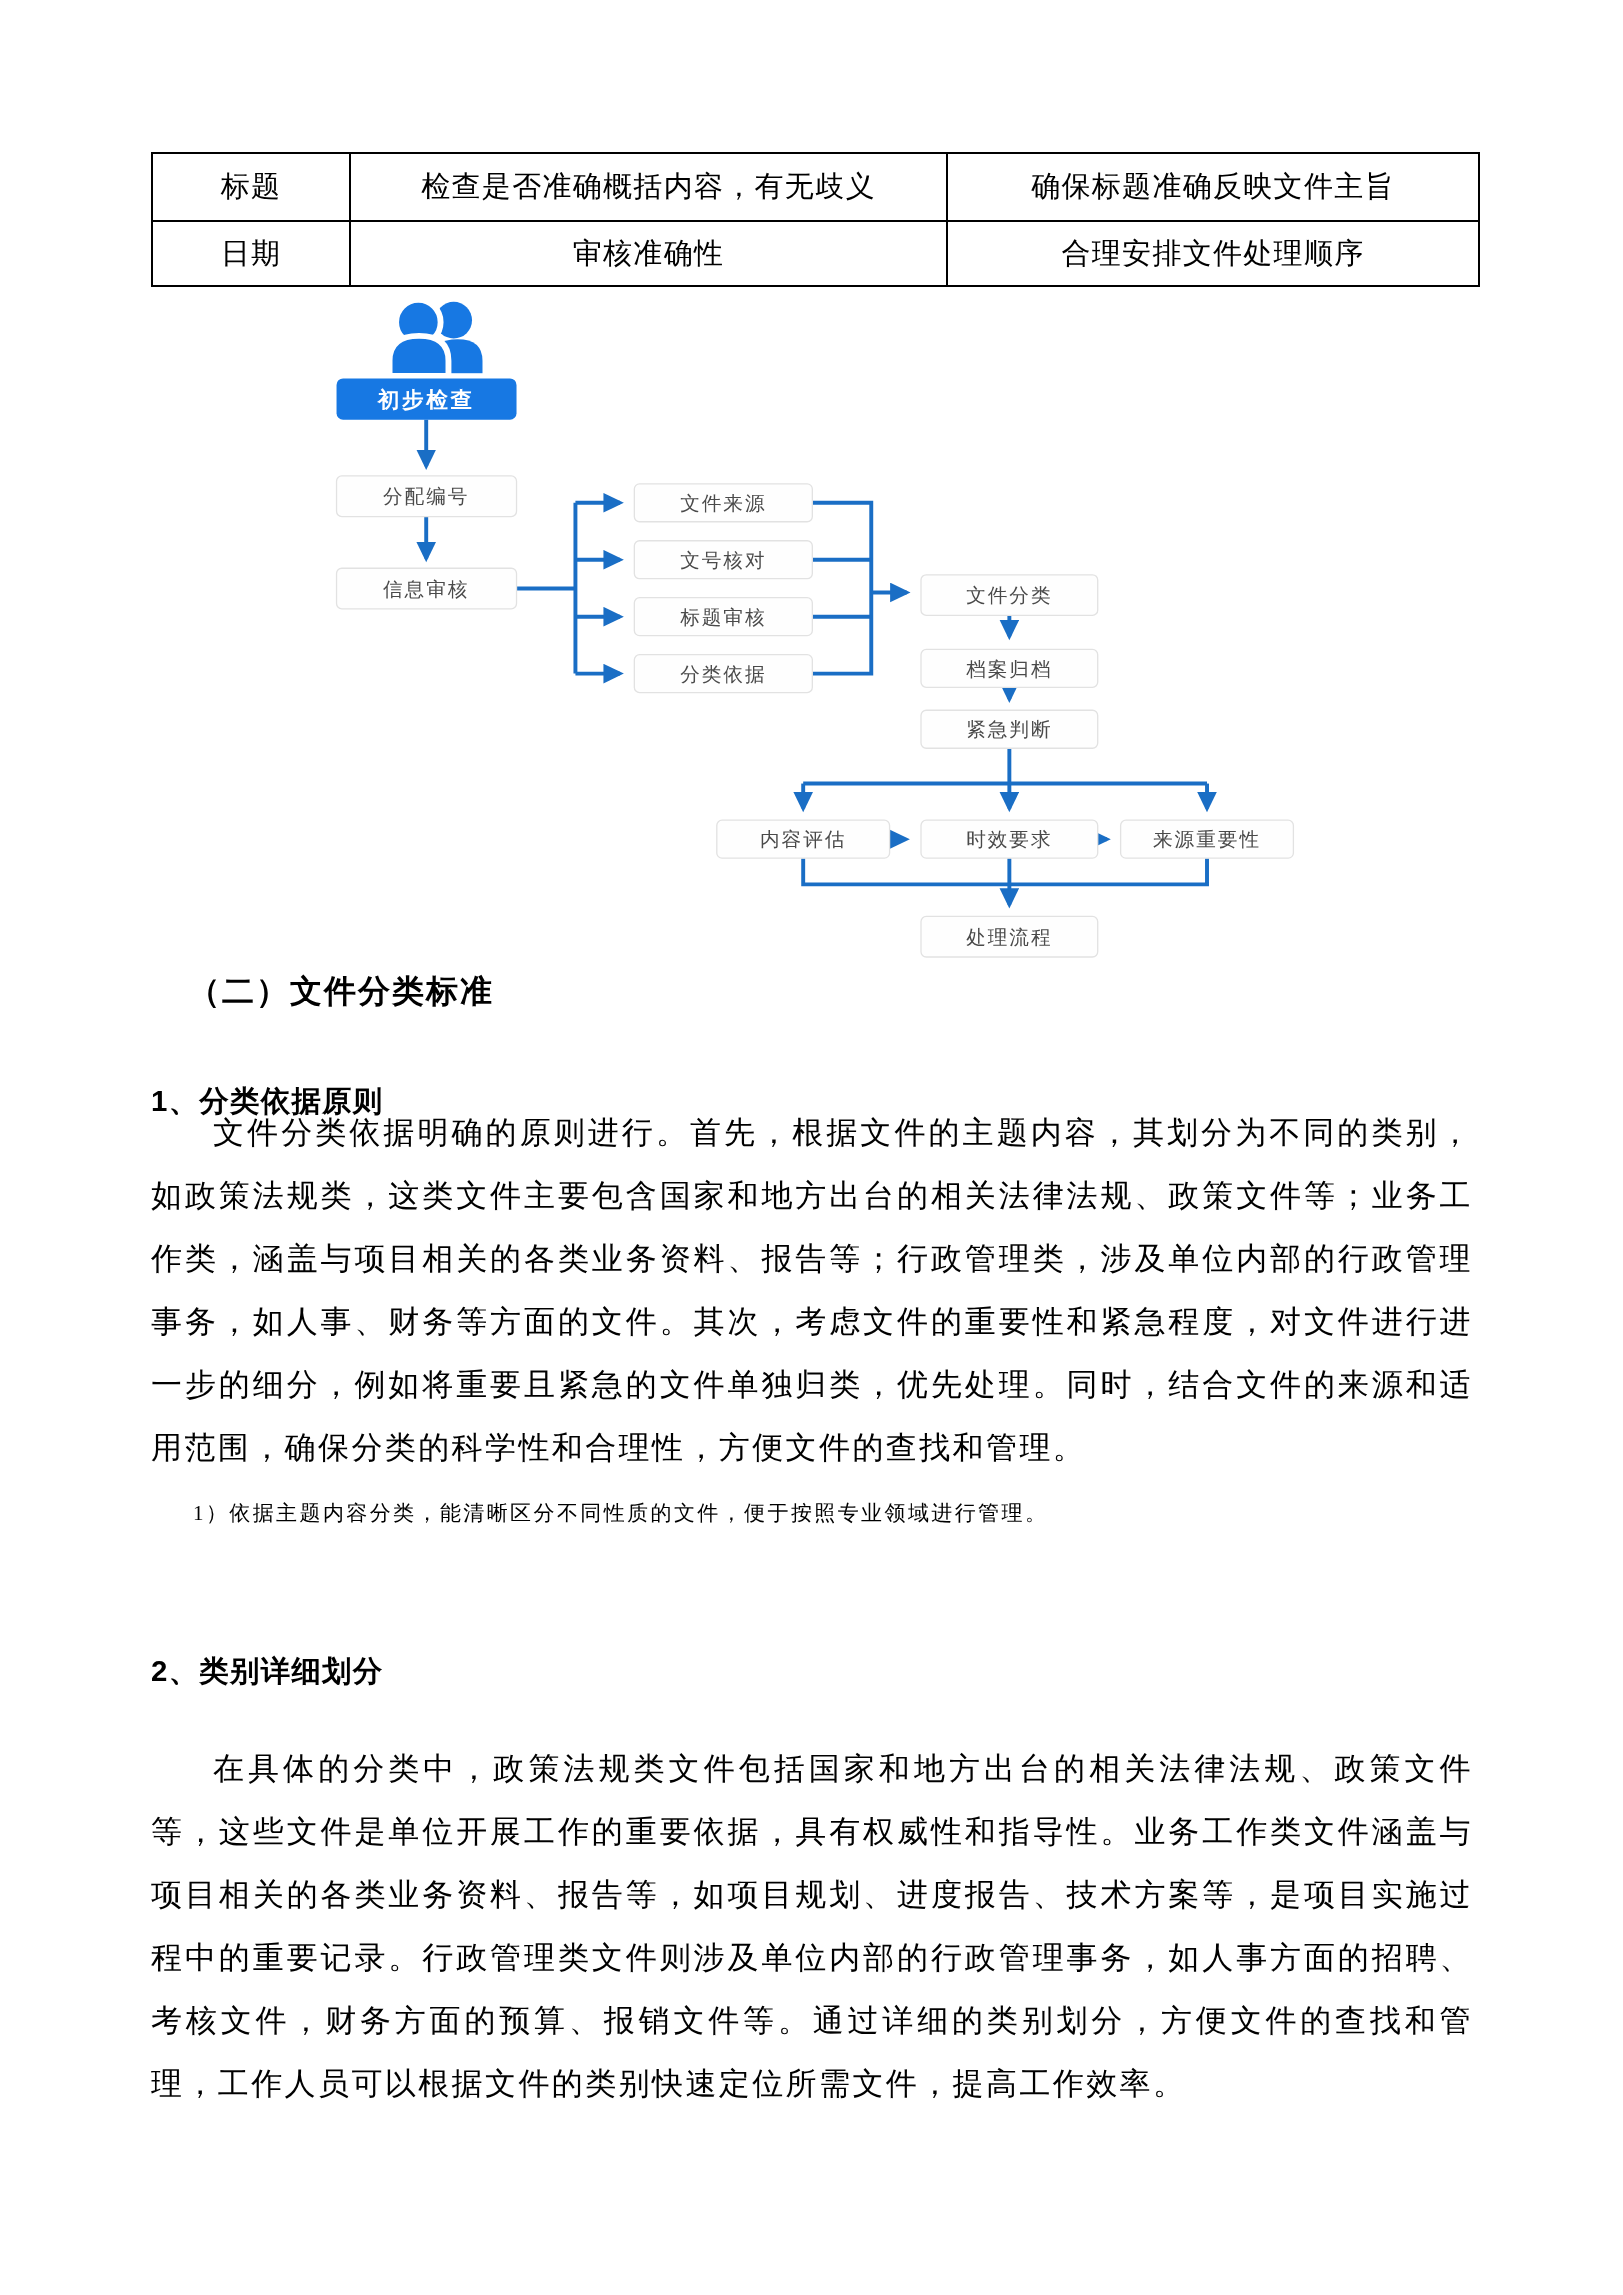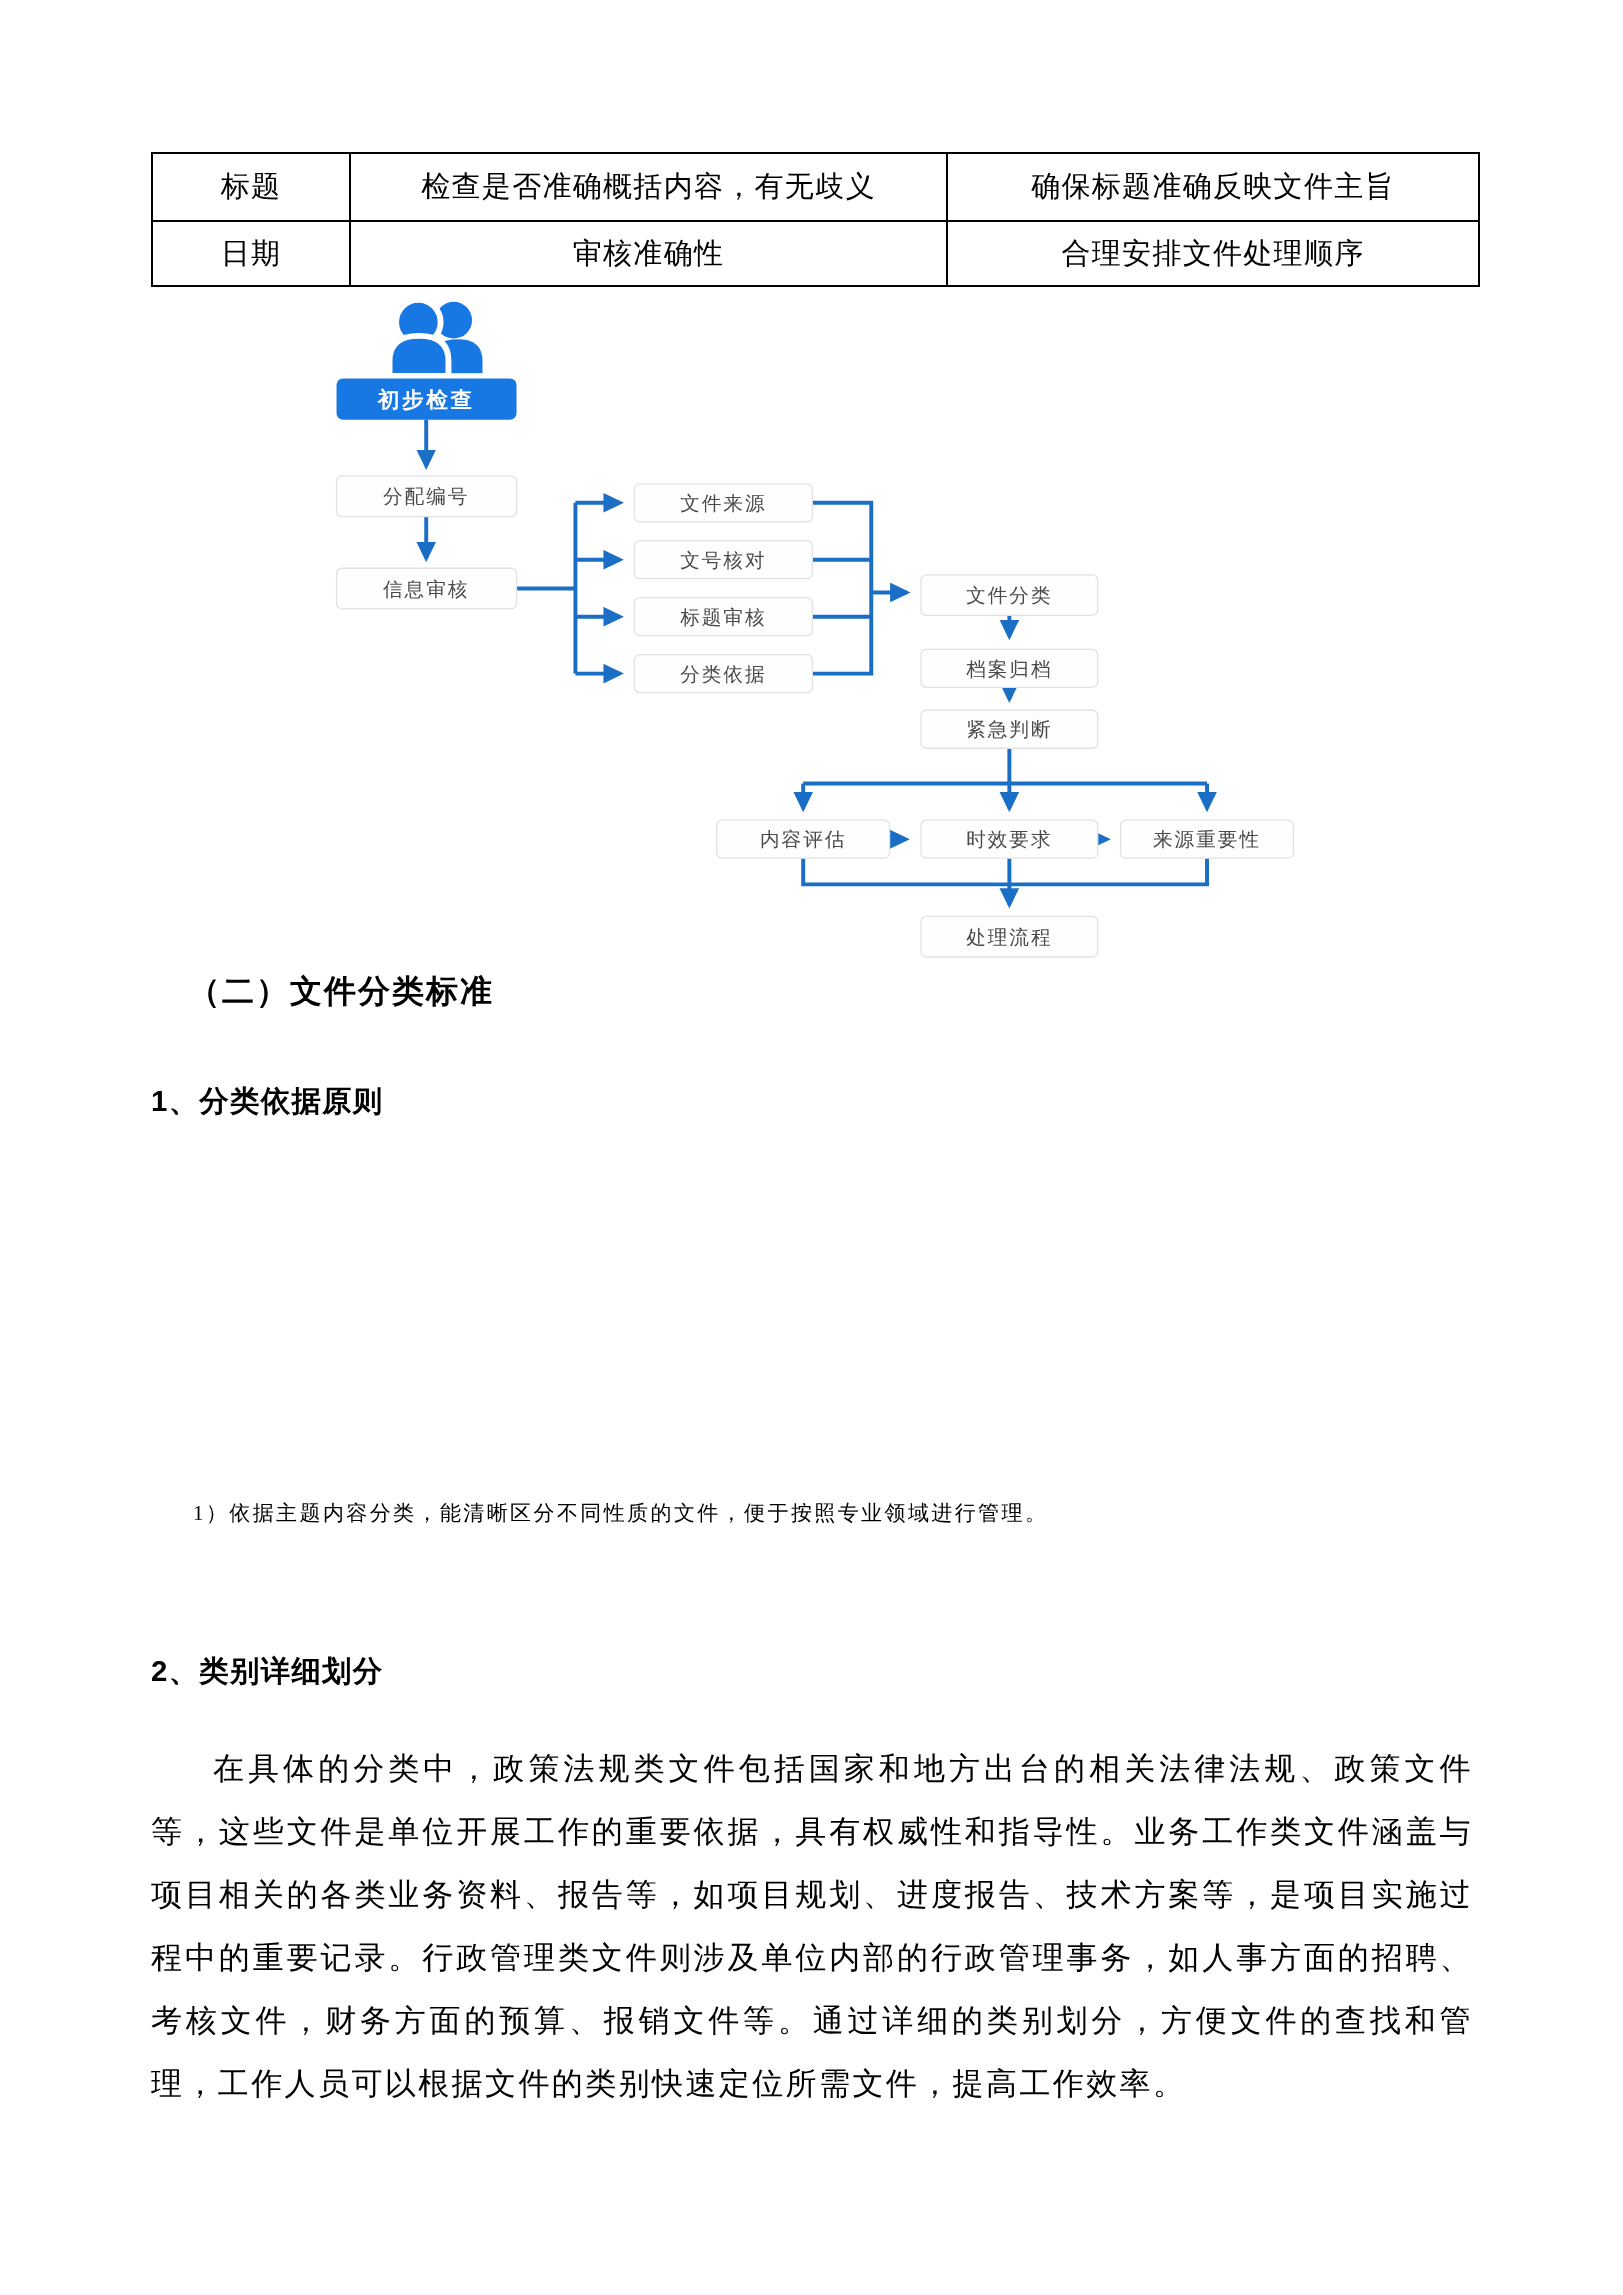--- a/index.html
+++ b/index.html
@@ -187,20 +187,21 @@
     <g>
       <rect class="node-box" x="1408" y="1400" width="270" height="62" rx="8"></rect>
       <text class="node-label" x="1543" y="1442">处理流程</text>
     </g>
   </svg>
 
   <div class="h2">（二）文件分类标准</div>
 
   <div class="h3 first">1、分类依据原则</div>
 
+  <div class="para p1">文件分类依据明确的原则进行。首先，根据文件的主题内容，其划分为不同的类别，如政策法规类，这类文件主要包含国家和地方出台的相关法律法规、政策文件等；业务工作类，涵盖与项目相关的各类业务资料、报告等；行政管理类，涉及单位内部的行政管理事务，如人事、财务等方面的文件。其次，考虑文件的重要性和紧急程度，对文件进行进一步的细分，例如将重要且紧急的文件单独归类，优先处理。同时，结合文件的来源和适用范围，确保分类的科学性和合理性，方便文件的查找和管理。</div>
 
   <div class="list">
     <div class="li">1）依据主题内容分类，能清晰区分不同性质的文件，便于按照专业领域进行管理。</div>
   </div>
 
   <div class="h3 second">2、类别详细划分</div>
 
   <div class="para p2">在具体的分类中，政策法规类文件包括国家和地方出台的相关法律法规、政策文件等，这些文件是单位开展工作的重要依据，具有权威性和指导性。业务工作类文件涵盖与项目相关的各类业务资料、报告等，如项目规划、进度报告、技术方案等，是项目实施过程中的重要记录。行政管理类文件则涉及单位内部的行政管理事务，如人事方面的招聘、考核文件，财务方面的预算、报销文件等。通过详细的类别划分，方便文件的查找和管理，工作人员可以根据文件的类别快速定位所需文件，提高工作效率。</div>
 
 </div>

